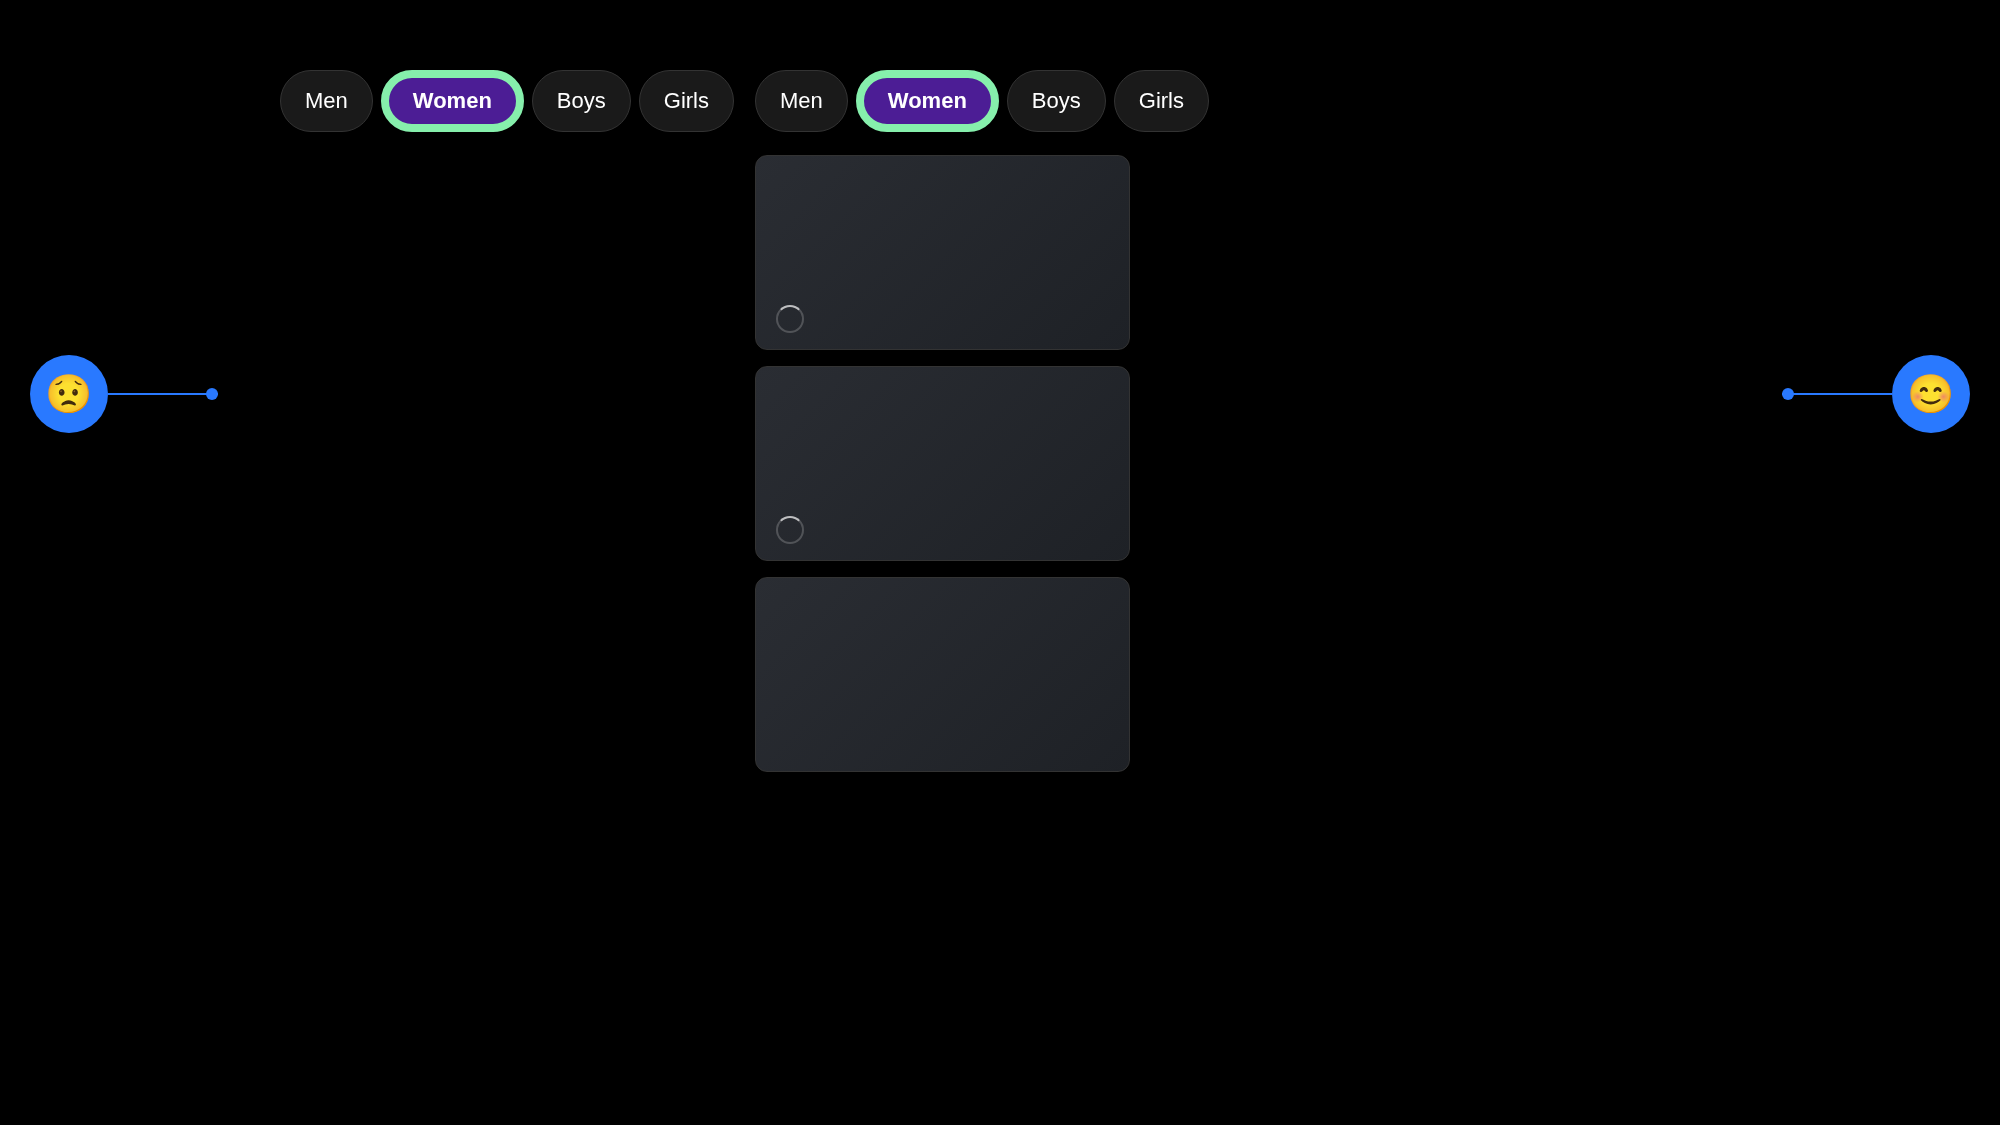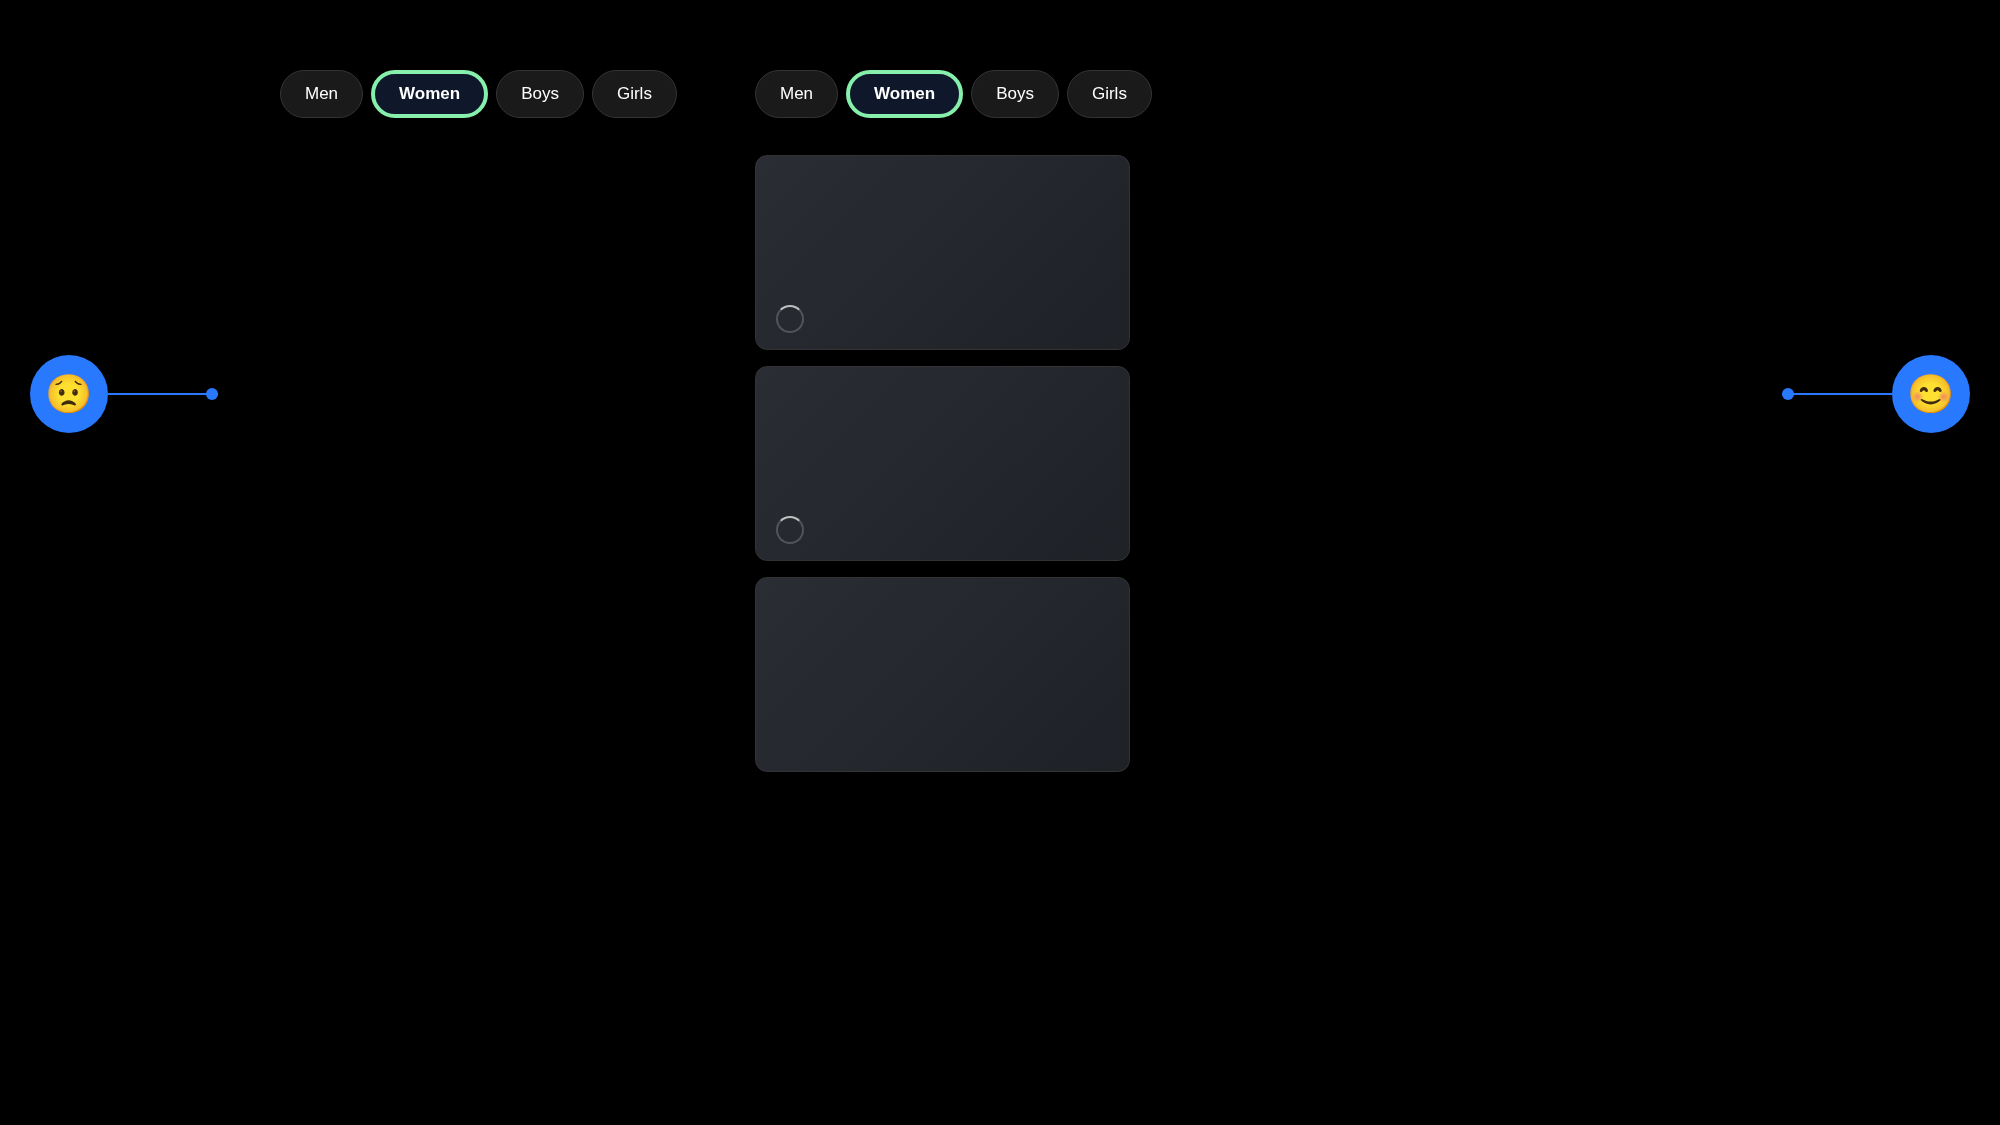--- a/index.html
+++ b/index.html
@@ -29,37 +29,37 @@
       left: 280px;
     }
 
     .tab-group-right {
       left: 755px;
     }
 
     .tab-btn {
       border-radius: 50px;
       padding: 10px 24px;
-      font-size: 17px;
+      font-size: 22px;
       font-weight: 500;
       cursor: pointer;
       border: none;
       outline: none;
     }
 
     .tab-btn-inactive {
       background-color: #1a1a1a;
       color: #ffffff;
       border: 1.5px solid #333333;
     }
 
     .tab-btn-active {
-      background-color: #0f172a;
+      background-color: #4c1d95;
       color: #ffffff;
-      border: 4px solid #86efac;
+      border: 8px solid #86efac;
       font-weight: 700;
     }
 
     
     .cards-container {
       position: absolute;
       top: 155px;
       left: 755px;
       display: flex;
       flex-direction: column;

